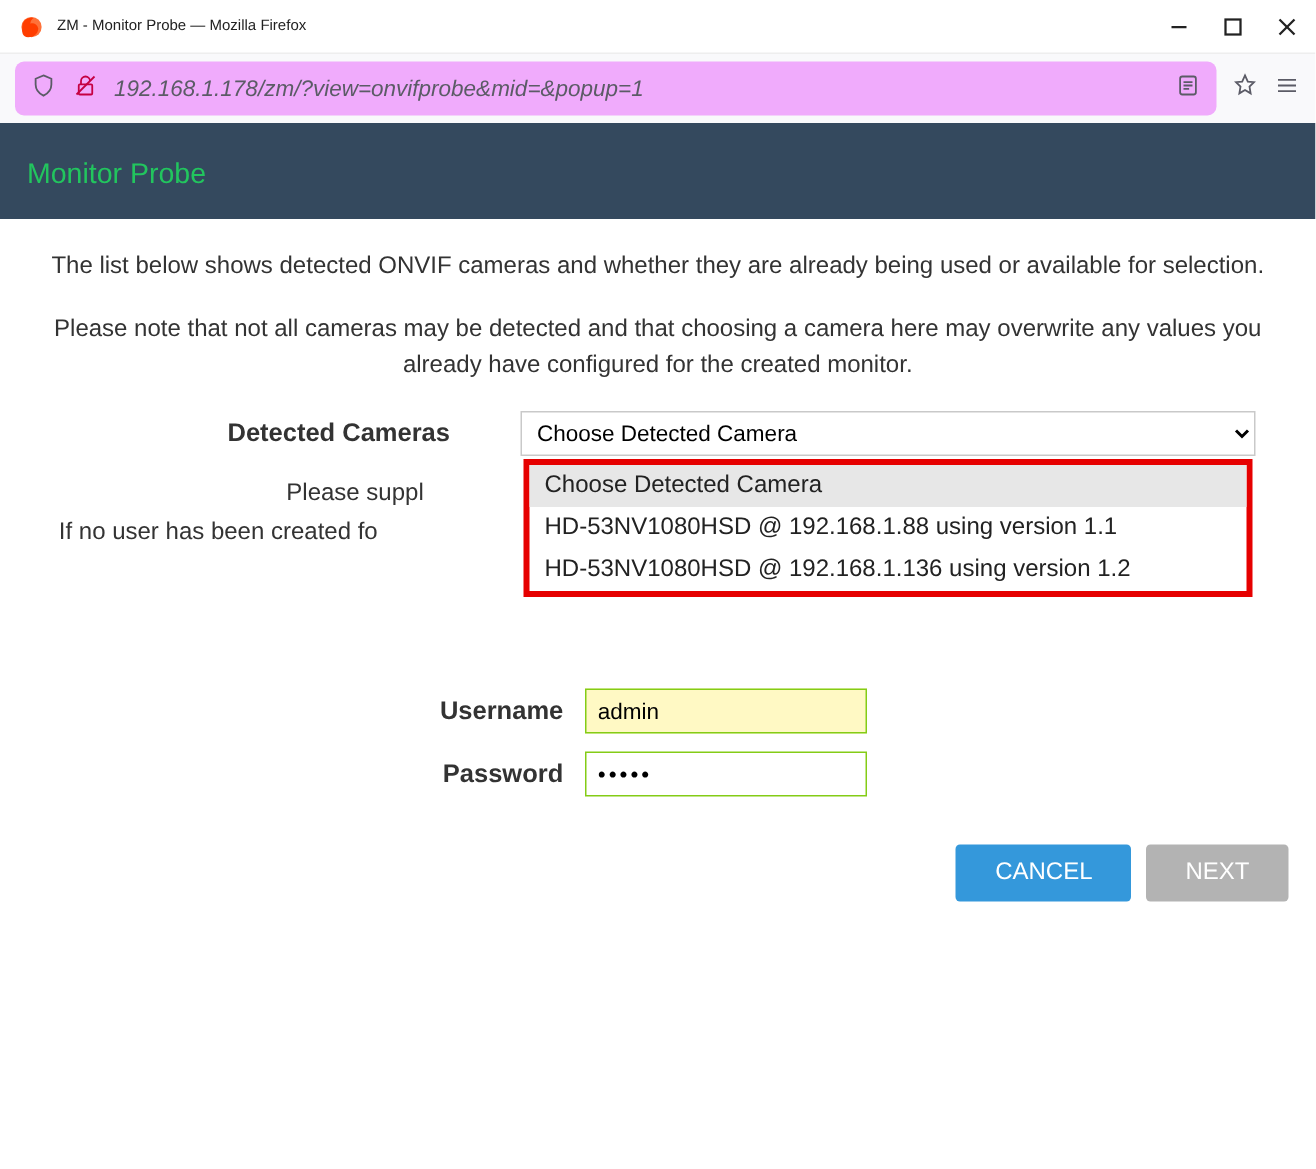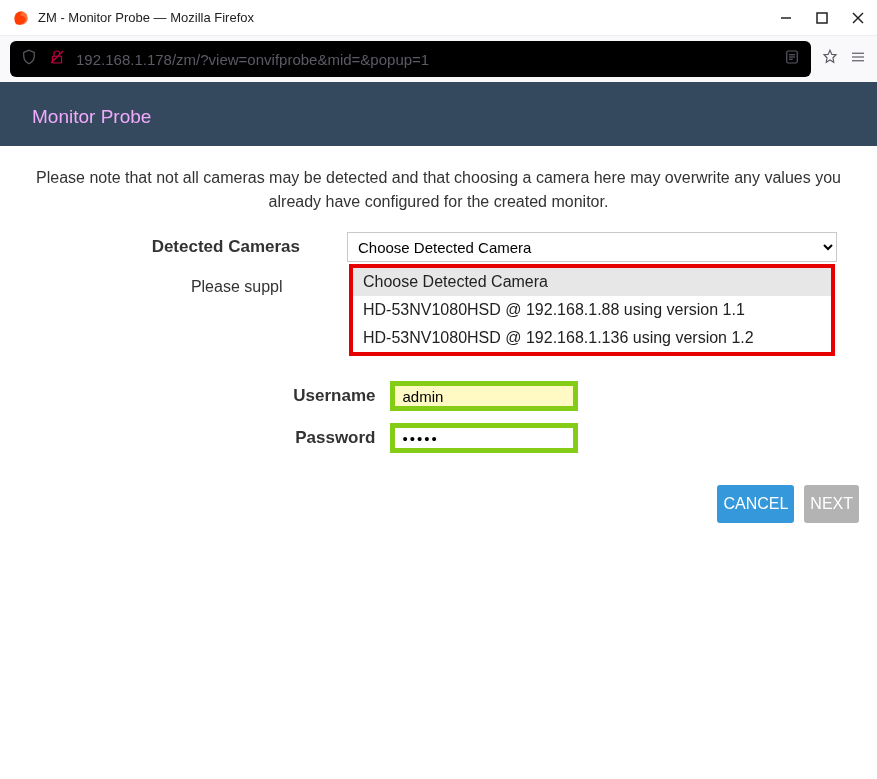--- a/index.html
+++ b/index.html
@@ -1,57 +1,57 @@
 <!DOCTYPE html>
 <html><head>
 <meta charset="utf-8">
 <style>
   * { box-sizing: border-box; margin: 0; padding: 0; }
   html, body { width: 877px; height: 779px; font-family: "Segoe UI", Arial, sans-serif; background: #fff; overflow: hidden; }
   
   .titlebar { height: 36px; display: flex; align-items: center; padding: 0 12px; background: #fff; border-bottom: 1px solid #eee; }
   .titlebar .ff-icon { width: 18px; height: 18px; margin-right: 8px; }
-  .titlebar .title { font-size: 13px; color: #222; flex: 1; }
+  .titlebar .title { font-size: 10px; color: #222; flex: 1; }
   .winbtns { display: flex; gap: 22px; align-items: center; }
   .winbtn { width: 14px; height: 14px; display: flex; align-items: center; justify-content: center; color: #222; }
   .winbtn svg { width: 14px; height: 14px; stroke: #222; stroke-width: 1.5; fill: none; }
   
   .toolbar { height: 46px; display: flex; align-items: center; padding: 6px 10px; gap: 10px; background: #f9f9fb; }
-  .urlbar { flex: 1; height: 36px; background: #000000; border-radius: 6px; display: flex; align-items: center; padding: 0 10px; gap: 10px; }
+  .urlbar { flex: 1; height: 36px; background: #f0abfc; border-radius: 6px; display: flex; align-items: center; padding: 0 10px; gap: 10px; font-style: italic; }
   .urlbar .urltext { font-size: 15px; color: #5b5b66; flex: 1; white-space: nowrap; overflow: hidden; text-overflow: ellipsis; }
   .urlbar .reader { margin-left: auto; }
   .tbicon svg { width: 18px; height: 18px; stroke: #5b5b66; stroke-width: 1.6; fill: none; }
   .tbicon.red svg { stroke: #c50042; }
   .tbicon.menu svg { stroke: #5b5b66; }
   
-  .page-header { background: #34495e; color: #f0abfc; padding: 24px 18px 18px 32px; font-size: 19px; font-weight: 500; }
+  .page-header { background: #34495e; color: #22c55e; padding: 24px 18px 18px 18px; font-size: 19px; font-weight: 500; }
   
   .content { padding: 14px 6px; color: #333; font-size: 16px; }
   .para { text-align: center; margin: 6px 4px 18px 4px; line-height: 1.5; }
   .form-row { display: flex; align-items: center; justify-content: center; gap: 14px; margin: 12px 0; }
   .form-row label { width: 260px; text-align: right; font-weight: 700; font-size: 17px; }
   .select-wrap { position: relative; width: 490px; margin-left: 33px; }
   select.camera { width: 100%; height: 30px; font-size: 15px; background: #fff; border: 1px solid #c9c9c9; padding: 2px 6px; }
   
   .dropdown { position: absolute; left: 2px; top: 32px; width: 486px; background: #fff; border: 4px solid #e60000; z-index: 10; }
   .dropdown .opt { padding: 5px 10px; font-size: 16px; color: #222; cursor: default; }
   .dropdown .opt.selected { background: #e7e7e7; }
   
   .behind-text { text-align: center; color: #333; font-size: 16px; margin: 10px 0; line-height: 1.6; }
   .behind-row { display:flex; justify-content:center; position: relative; }
   .behind-left { width: 280px; text-align: right; padding-right: 6px; }
   .behind-right { width: 90px; text-align: left; padding-left: 6px; }
   .gap { display:inline-block; width: 490px; }
-  .inputs { margin-top: 56px; }
-  .text-input { width: 188px; height: 30px; border: 5px solid #84cc16; padding: 3px 8px; font-size: 15px; }
+  .inputs { margin-top: 92px; }
+  .text-input { width: 188px; height: 30px; border: 1px solid #84cc16; padding: 3px 8px; font-size: 15px; }
   .text-input.user { background: #fff9c4; }
   .dots { letter-spacing: 2px; }
   
   .btnbar { display: flex; justify-content: flex-end; gap: 10px; padding: 20px 12px; }
-  .btn { border: none; padding: 10px 6px; font-size: 16px; color: #fff; border-radius: 3px; cursor: pointer; text-align: right; }
+  .btn { border: none; padding: 10px 26px; font-size: 16px; color: #fff; border-radius: 3px; cursor: pointer; text-align: right; }
   .btn.cancel { background: #3498db; }
   .btn.next { background: #b3b3b3; }
 </style>
 </head>
 <body>
 
 <div class="titlebar">
   <span class="ff-icon">
     <svg viewBox="0 0 24 24">
         <circle cx="12" cy="12" r="9" fill="#ff7139"></circle>
@@ -105,20 +105,21 @@
         <line x1="4" y1="12" x2="20" y2="12"></line>
         <line x1="4" y1="17" x2="20" y2="17"></line>
       </svg></span>
 </div>
 
 <div class="page-header">
   <span>Monitor Probe</span>
 </div>
 
 <div class="content">
+  <p class="para">The list below shows detected ONVIF cameras and whether they are already being used or available for selection.</p>
   <p class="para">Please note that not all cameras may be detected and that choosing a camera here may overwrite any values you already have configured for the created monitor.</p>
 
   <div class="form-row">
     <label>Detected Cameras</label>
     <div class="select-wrap">
       <select class="camera">
         <option>Choose Detected Camera</option>
       </select>
       <div class="dropdown">
         <div class="opt selected">Choose Detected Camera</div>
@@ -128,20 +129,21 @@
     </div>
   </div>
 
   <div class="behind-text">
     <div class="behind-row">
       <span class="behind-left">Please suppl</span>
       <span class="gap"></span>
       <span class="behind-right"></span>
     </div>
     <div class="behind-row">
+      <span class="behind-left" style="width:auto">If no user has been created fo</span>
       <span class="gap"></span>
       <span class="behind-right">e given</span>
     </div>
   </div>
 
   <div class="inputs">
     <div class="form-row">
       <label style="width:190px">Username</label>
       <input class="text-input user" type="text" value="admin" style="">
       <span style="width:100px"></span>

